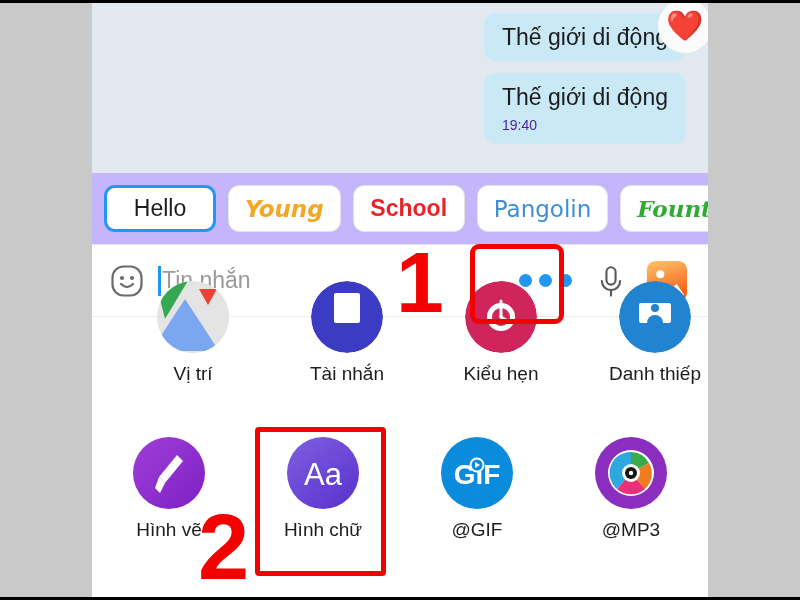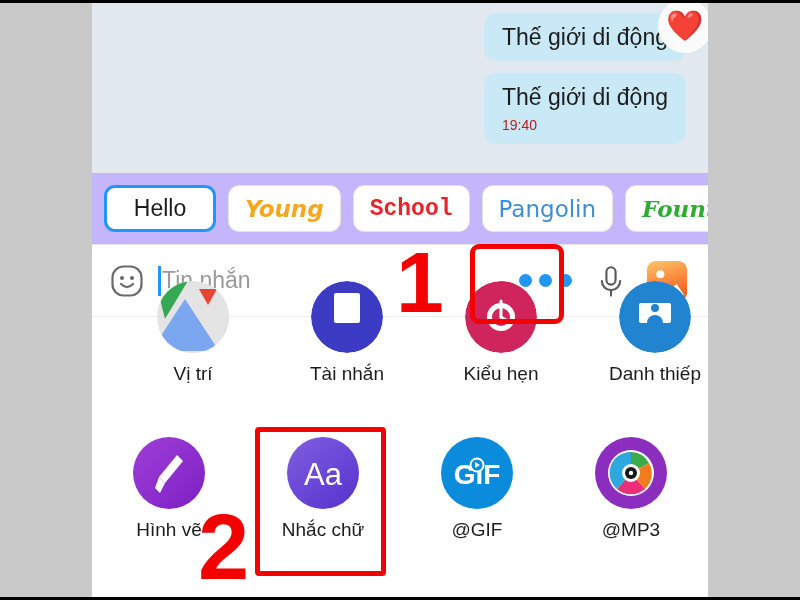--- a/index.html
+++ b/index.html
@@ -34,21 +34,21 @@
   .bubble {
     background:#cae9f7; border-radius:12px;
     padding:11px 18px 11px 18px;
     max-width:260px;
     position:relative;
   }
   .bubble-text {
     font-size:23px; color:#1c1c1c; line-height:1.15; white-space:nowrap;
   }
   .bubble-time {
-    font-size:14px; color:#b91c1c; margin-top:6px;
+    font-size:14px; color:#4c1d95; margin-top:6px;
   }
   #bubble1 { margin-bottom:12px; }
   #reaction {
     position:absolute; right:-26px; top:-14px;
     width:54px; height:54px; border-radius:50%;
     background:#fbfbfb;
     display:flex; align-items:center; justify-content:center;
     font-size:30px; line-height:1;
     box-shadow:0 0 0 0 rgba(0,0,0,0);
   }
@@ -66,21 +66,21 @@
     height:47px; min-width:112px;
     border:1.5px solid #e3e3e3; border-radius:11px;
     background:#fff;
     display:flex; align-items:center; justify-content:center;
     padding:0 16px;
     font-size:23px;
   }
   .fchip.sel { border:3px solid #2196f3; }
   .fchip[data-style="plain"]    { color:#1c1c1c; }
   .fchip[data-style="young"]    { color:#f5a623; font-style:italic; font-weight:bold; font-family:"DejaVu Sans", sans-serif; }
-  .fchip[data-style="school"]   { color:#e8232a; font-weight:bold;font-family:Liberation Mono, monospace; }
+  .fchip[data-style="school"]   { color:#e8232a; font-weight:bold; }
   .fchip[data-style="pangolin"] { color:#3d8ed6; font-family:"DejaVu Sans", sans-serif; }
   .fchip[data-style="fountain"] { color:#2faa33; font-style:italic; font-weight:bold; font-family:"DejaVu Serif", serif; }
 
   
   #input-bar {
     height:72px; background:#fff;
     border-bottom:1px solid #ececec;
     display:flex; align-items:center;
     padding:0 18px; position:relative;
   }
@@ -307,21 +307,21 @@
               <defs>
                 <linearGradient id="gp2" x1="0" y1="0" x2="0.8" y2="1">
                   <stop offset="0" stop-color="#7f5fe0"></stop>
                   <stop offset="1" stop-color="#5b35cf"></stop>
                 </linearGradient>
               </defs>
               <circle cx="38" cy="38" r="36" fill="url(#gp2)"></circle>
               <text x="38" y="50" font-family="Liberation Sans, sans-serif" font-size="31" fill="#ffffff" text-anchor="middle">Aa</text>
             </svg>
           </div>
-          <div class="lbl">Nhắc chữ</div>
+          <div class="lbl">Hình chữ</div>
         </div>
 
         <div class="cell">
           <div class="ic">
             <svg viewBox="0 0 76 76" width="76" height="76">
               <circle cx="38" cy="38" r="36" fill="#0a8bdc"></circle>
               <text x="38" y="49" font-family="Liberation Sans, sans-serif" font-size="28" font-weight="bold" fill="#ffffff" text-anchor="middle">GiF</text>
               <circle cx="38" cy="30" r="6.5" fill="#0a8bdc" stroke="#fff" stroke-width="2"></circle>
               <path d="M36 27 L41 30 L36 33 Z" fill="#fff"></path>
             </svg>

